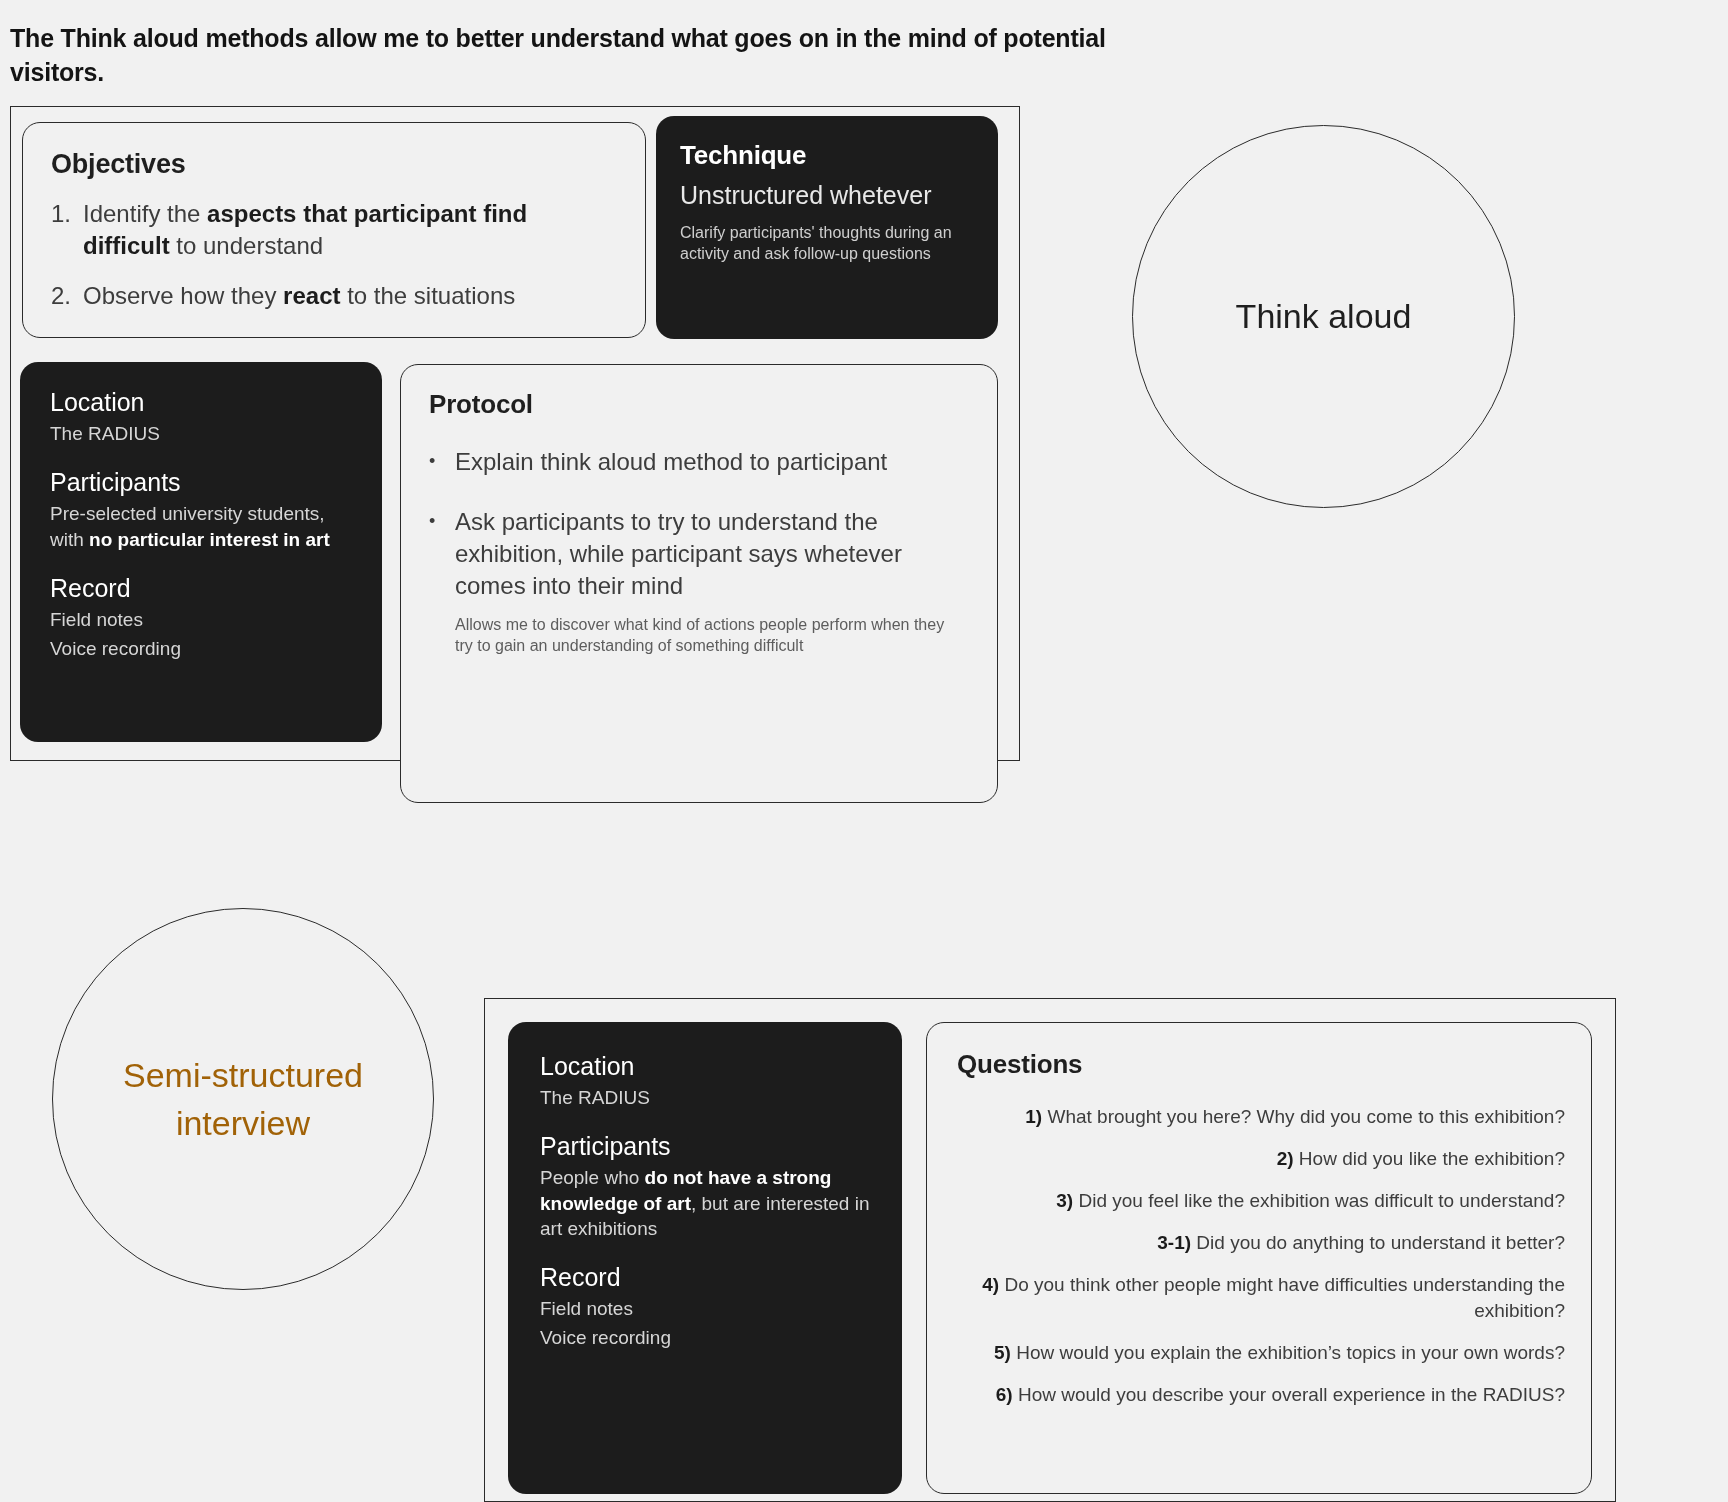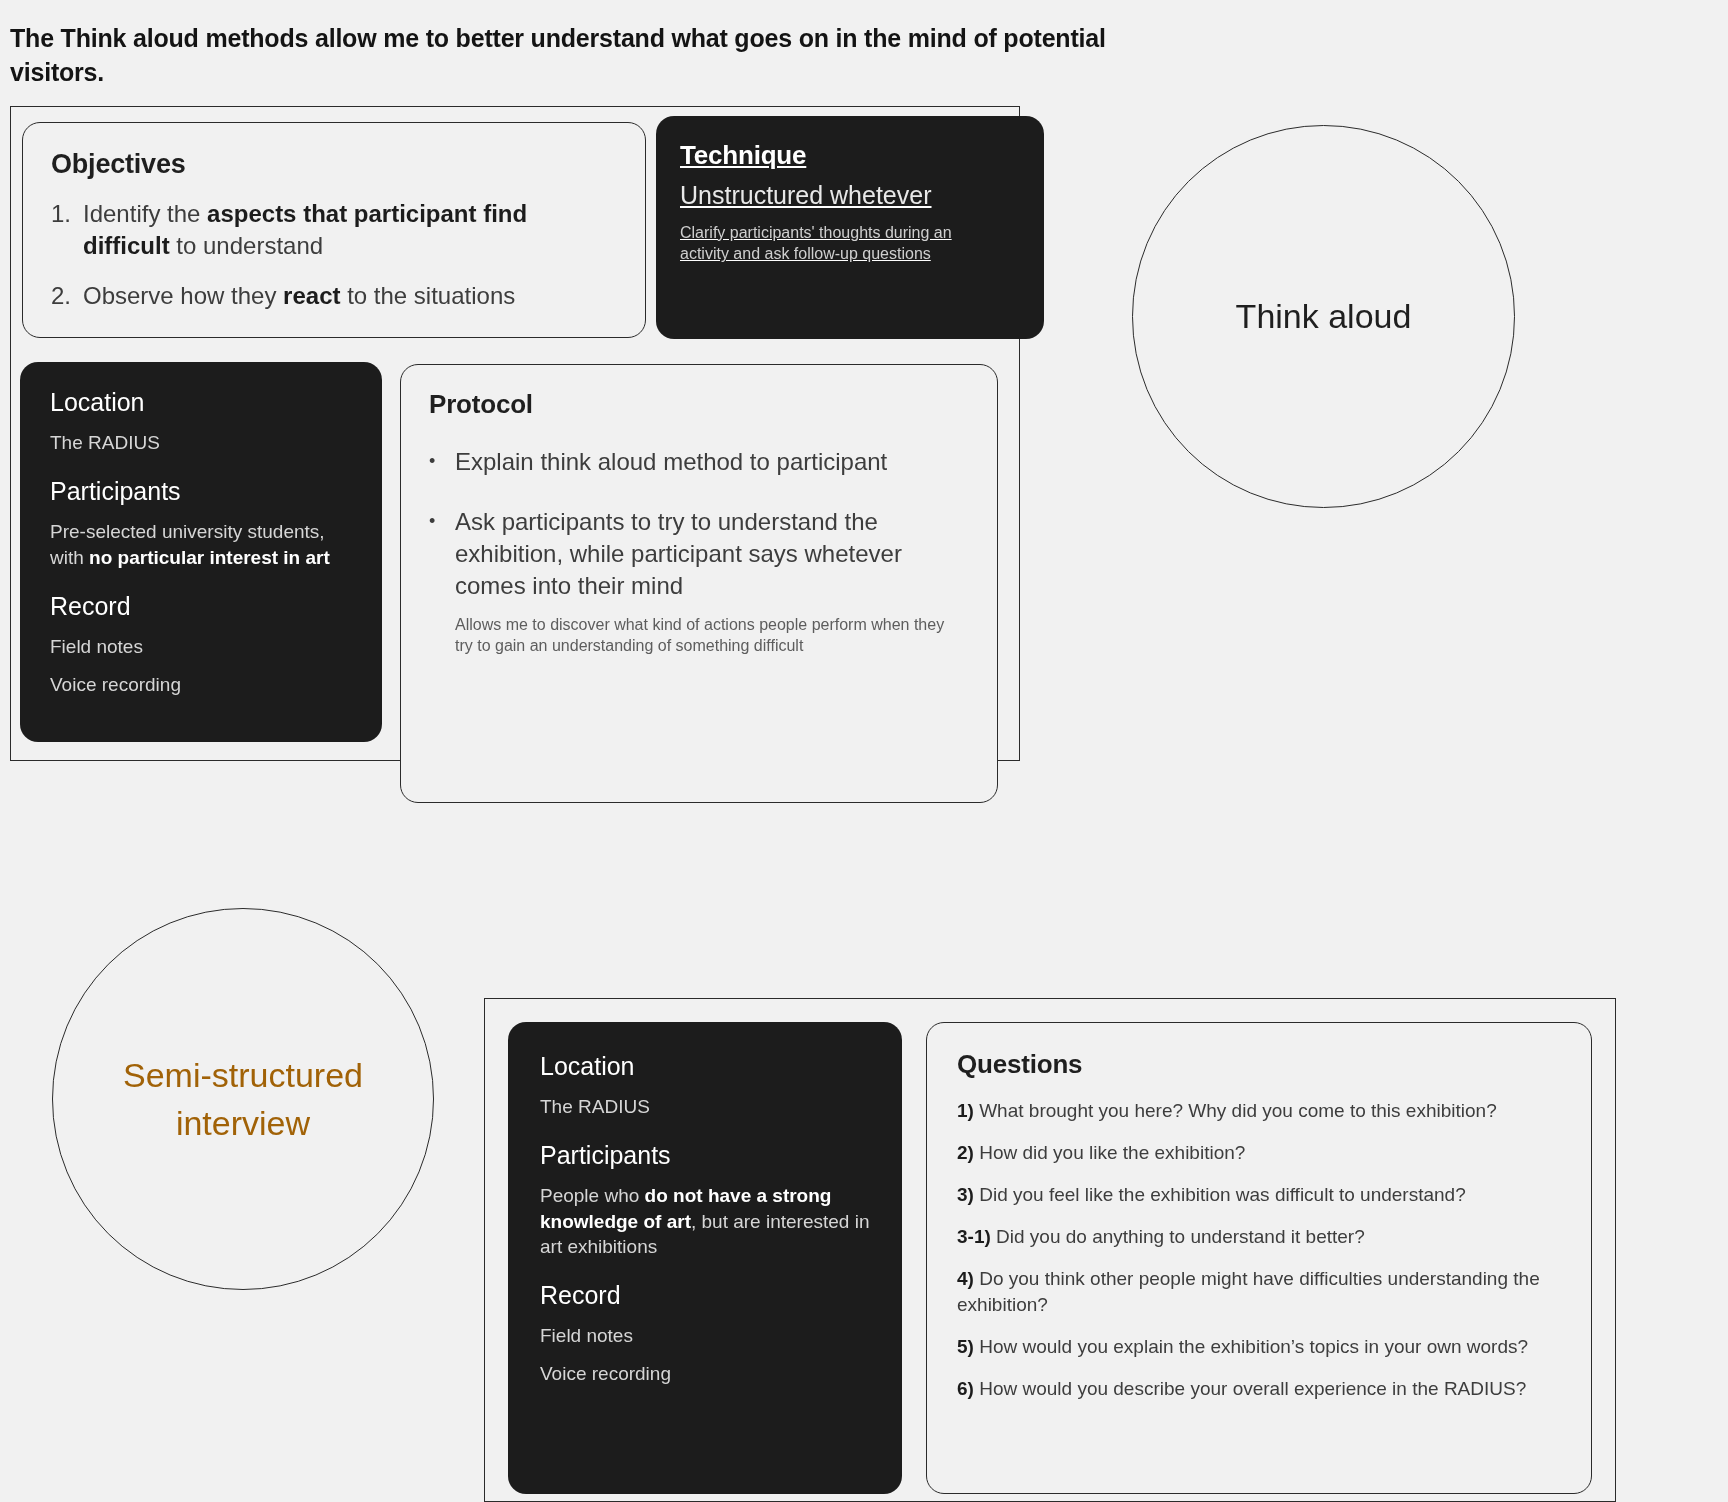--- a/index.html
+++ b/index.html
@@ -93,31 +93,31 @@
   .obj-item {
     display: flex;
     font-size: 24px;
     line-height: 1.33;
     color: #3d3d3d;
     margin-bottom: 18px;
   }
   .obj-num { width: 32px; flex: none; }
   .obj-text b { font-weight: bold; color: #1c1c1c; }
 
-  #technique-card { left: 656px; top: 116px; width: 388px; height: 223px; padding: 24px 24px 0 24px; text-decoration: underline; }
+  #technique-card { left: 656px; top: 116px; width: 342px; height: 223px; padding: 24px 24px 0 24px; }
   #technique-card .card-heading { font-size: 26px; }
   #technique-card .sub-heading { margin-top: 10px; font-size: 25px; }
   #technique-card .note-text { margin-top: 12px; width: 290px; }
 
   #location-card-1 { left: 20px; top: 362px; width: 362px; height: 380px; padding: 26px 26px 0 30px; }
   #protocol-card { left: 400px; top: 364px; width: 598px; height: 439px; padding: 24px 28px 0 28px; }
 
   .dark-block { margin-bottom: 22px; }
   .dark-block .card-heading { font-size: 25px; font-weight: 400; letter-spacing: 0; }
-  .dark-block .body-text { margin-top: 13px; font-size: 19px; }
+  .dark-block .body-text { margin-top: 4px; font-size: 19px; }
 
   .proto-list { list-style: none; margin: 26px 0 0 0; padding: 0; }
   .proto-item {
     display: flex;
     font-size: 24px;
     line-height: 1.33;
     color: #3d3d3d;
     margin-bottom: 28px;
   }
   .proto-bullet { width: 26px; flex: none; font-size: 18px; line-height: 1.7; }
@@ -144,21 +144,21 @@
     font-size: 34px; color: #a16207; font-weight: 400; line-height: 1.42;
   }
 
   
   #section-two-frame { left: 484px; top: 998px; width: 1132px; height: 504px; }
 
   #location-card-2 { left: 508px; top: 1022px; width: 394px; height: 472px; padding: 30px 30px 0 32px; }
   #questions-card { left: 926px; top: 1022px; width: 666px; height: 472px; padding: 26px 26px 0 30px; }
   #questions-card .card-heading { font-size: 26px; }
 
-  .q-list { list-style: none; margin: 18px 0 0 0; padding: 0; }
+  .q-list { list-style: none; margin: 24px 0 0 0; padding: 0; text-align: right; }
   .q-item {
     font-size: 19px;
     line-height: 1.37;
     color: #3d3d3d;
     margin-bottom: 16px;
   }
   .q-num { font-weight: bold; color: #1c1c1c; }
 </style>
 </head>
 <body>

